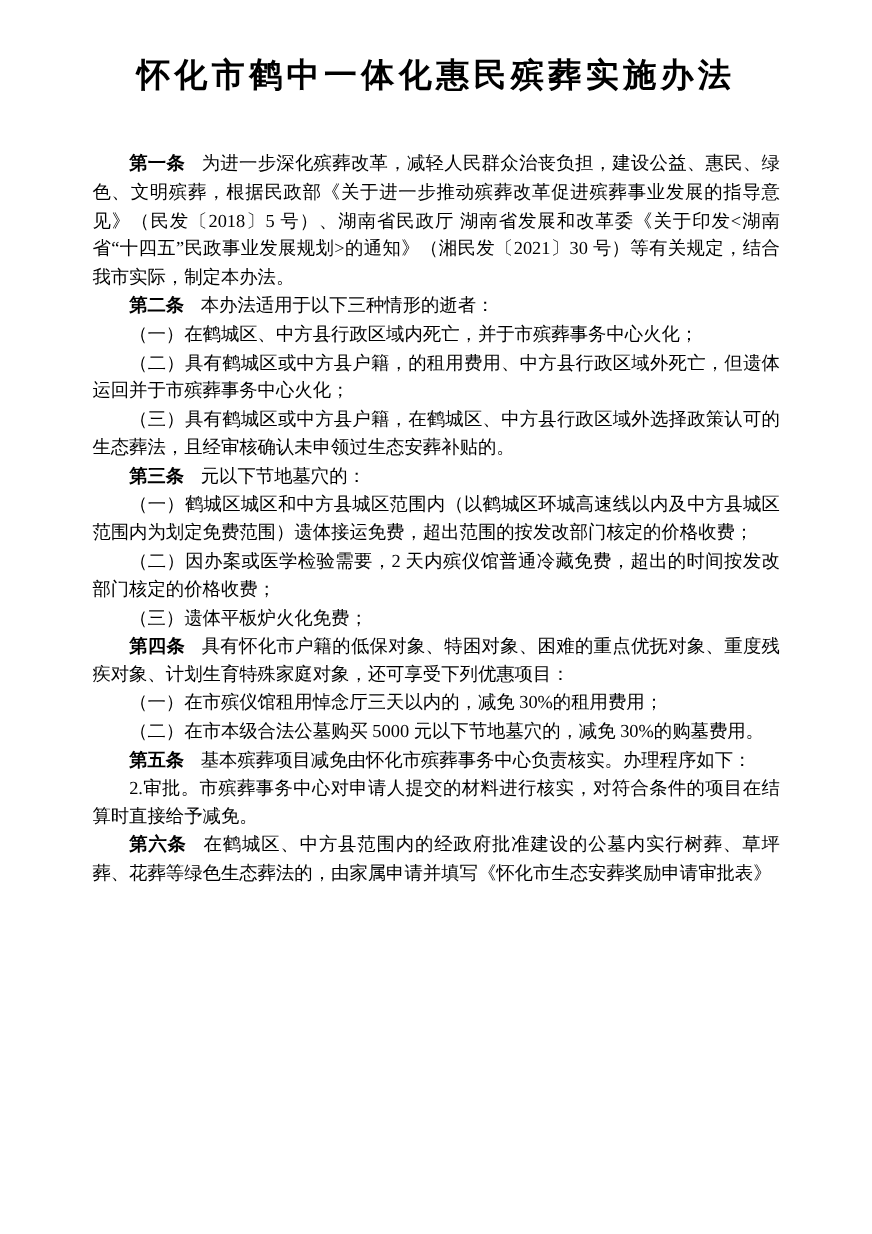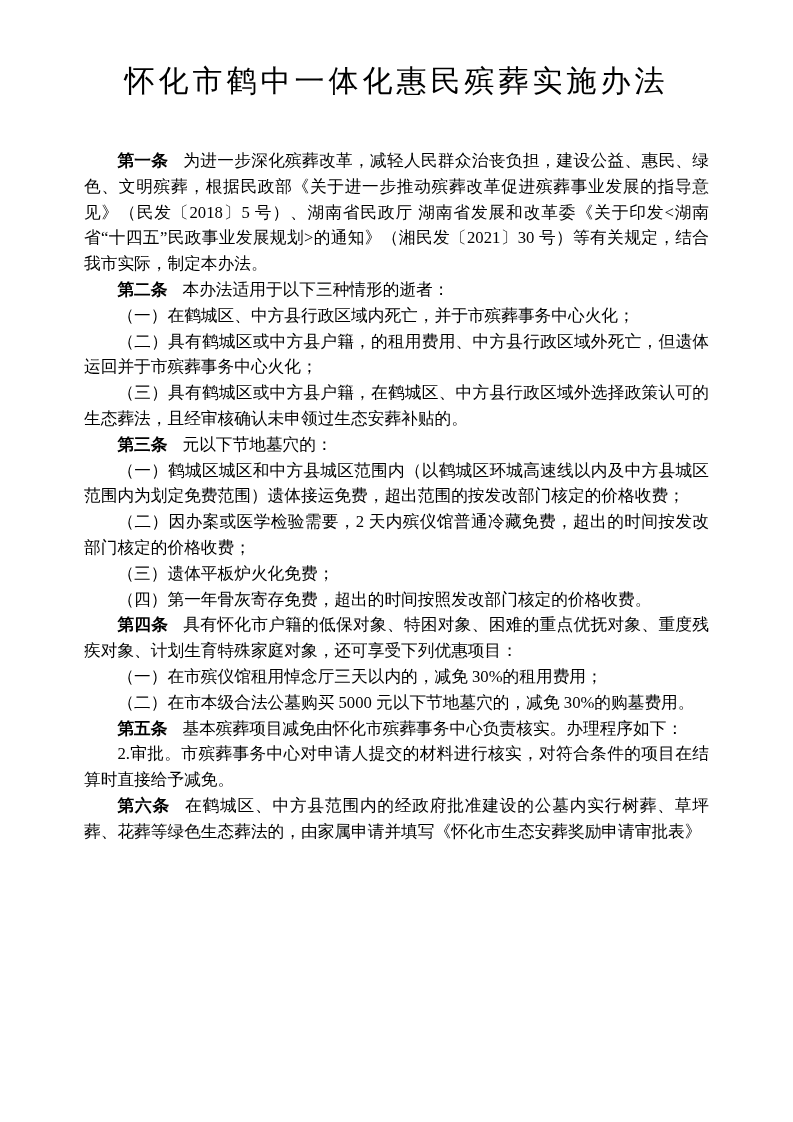--- a/index.html
+++ b/index.html
@@ -11,25 +11,25 @@
     position: relative;
     width: 793px;
     height: 1122px;
     margin: 0 auto;
     background: #ffffff;
     color: #000000;
     overflow: hidden;
     font-family: "Liberation Serif", "DejaVu Serif", serif;
   }
   .doc-title {
-    margin: 16px;
+    margin: 4px;
     padding: 44px 40px 0 40px;
     text-align: center;
     font-family: "Liberation Sans", "DejaVu Sans", sans-serif;
-    font-weight: normal;
+    font-weight: bold;
     font-size: 30px;
     letter-spacing: 4px;
     line-height: 42px;
     color: #000000;
   }
   .doc-body {
     margin: 46px 84px 17px 84px;
     font-size: 16.7px;
     line-height: 25.8px;
     text-align: justify;
@@ -64,21 +64,20 @@
   <p class="para"><span class="lead"></span><span class="ptext">（三）具有鹤城区或中方县户籍，在鹤城区、中方县行政区域外选择政策认可的生态葬法，且经审核确认未申领过生态安葬补贴的。</span></p>
 
   <p class="para"><span class="lead">第三条</span><span class="ptext">元以下节地墓穴的：</span></p>
 
   <p class="para"><span class="lead"></span><span class="ptext">（一）鹤城区城区和中方县城区范围内（以鹤城区环城高速线以内及中方县城区范围内为划定免费范围）遗体接运免费，超出范围的按发改部门核定的价格收费；</span></p>
 
   <p class="para"><span class="lead"></span><span class="ptext">（二）因办案或医学检验需要，2 天内殡仪馆普通冷藏免费，超出的时间按发改部门核定的价格收费；</span></p>
 
   <p class="para"><span class="lead"></span><span class="ptext">（三）遗体平板炉火化免费；</span></p>
 
-  <p class="para"><span class="lead"></span><span class="ptext">（四）第一年骨灰寄存免费，超出的时间按照发改部门核定的价格收费。</span></p>
 
   <p class="para"><span class="lead">第四条</span><span class="ptext">具有怀化市户籍的低保对象、特困对象、困难的重点优抚对象、重度残疾对象、计划生育特殊家庭对象，还可享受下列优惠项目：</span></p>
 
   <p class="para"><span class="lead"></span><span class="ptext">（一）在市殡仪馆租用悼念厅三天以内的，减免 30%的租用费用；</span></p>
 
   <p class="para"><span class="lead"></span><span class="ptext">（二）在市本级合法公墓购买 5000 元以下节地墓穴的，减免 30%的购墓费用。</span></p>
 
   <p class="para"><span class="lead">第五条</span><span class="ptext">基本殡葬项目减免由怀化市殡葬事务中心负责核实。办理程序如下：</span></p>
 
 

